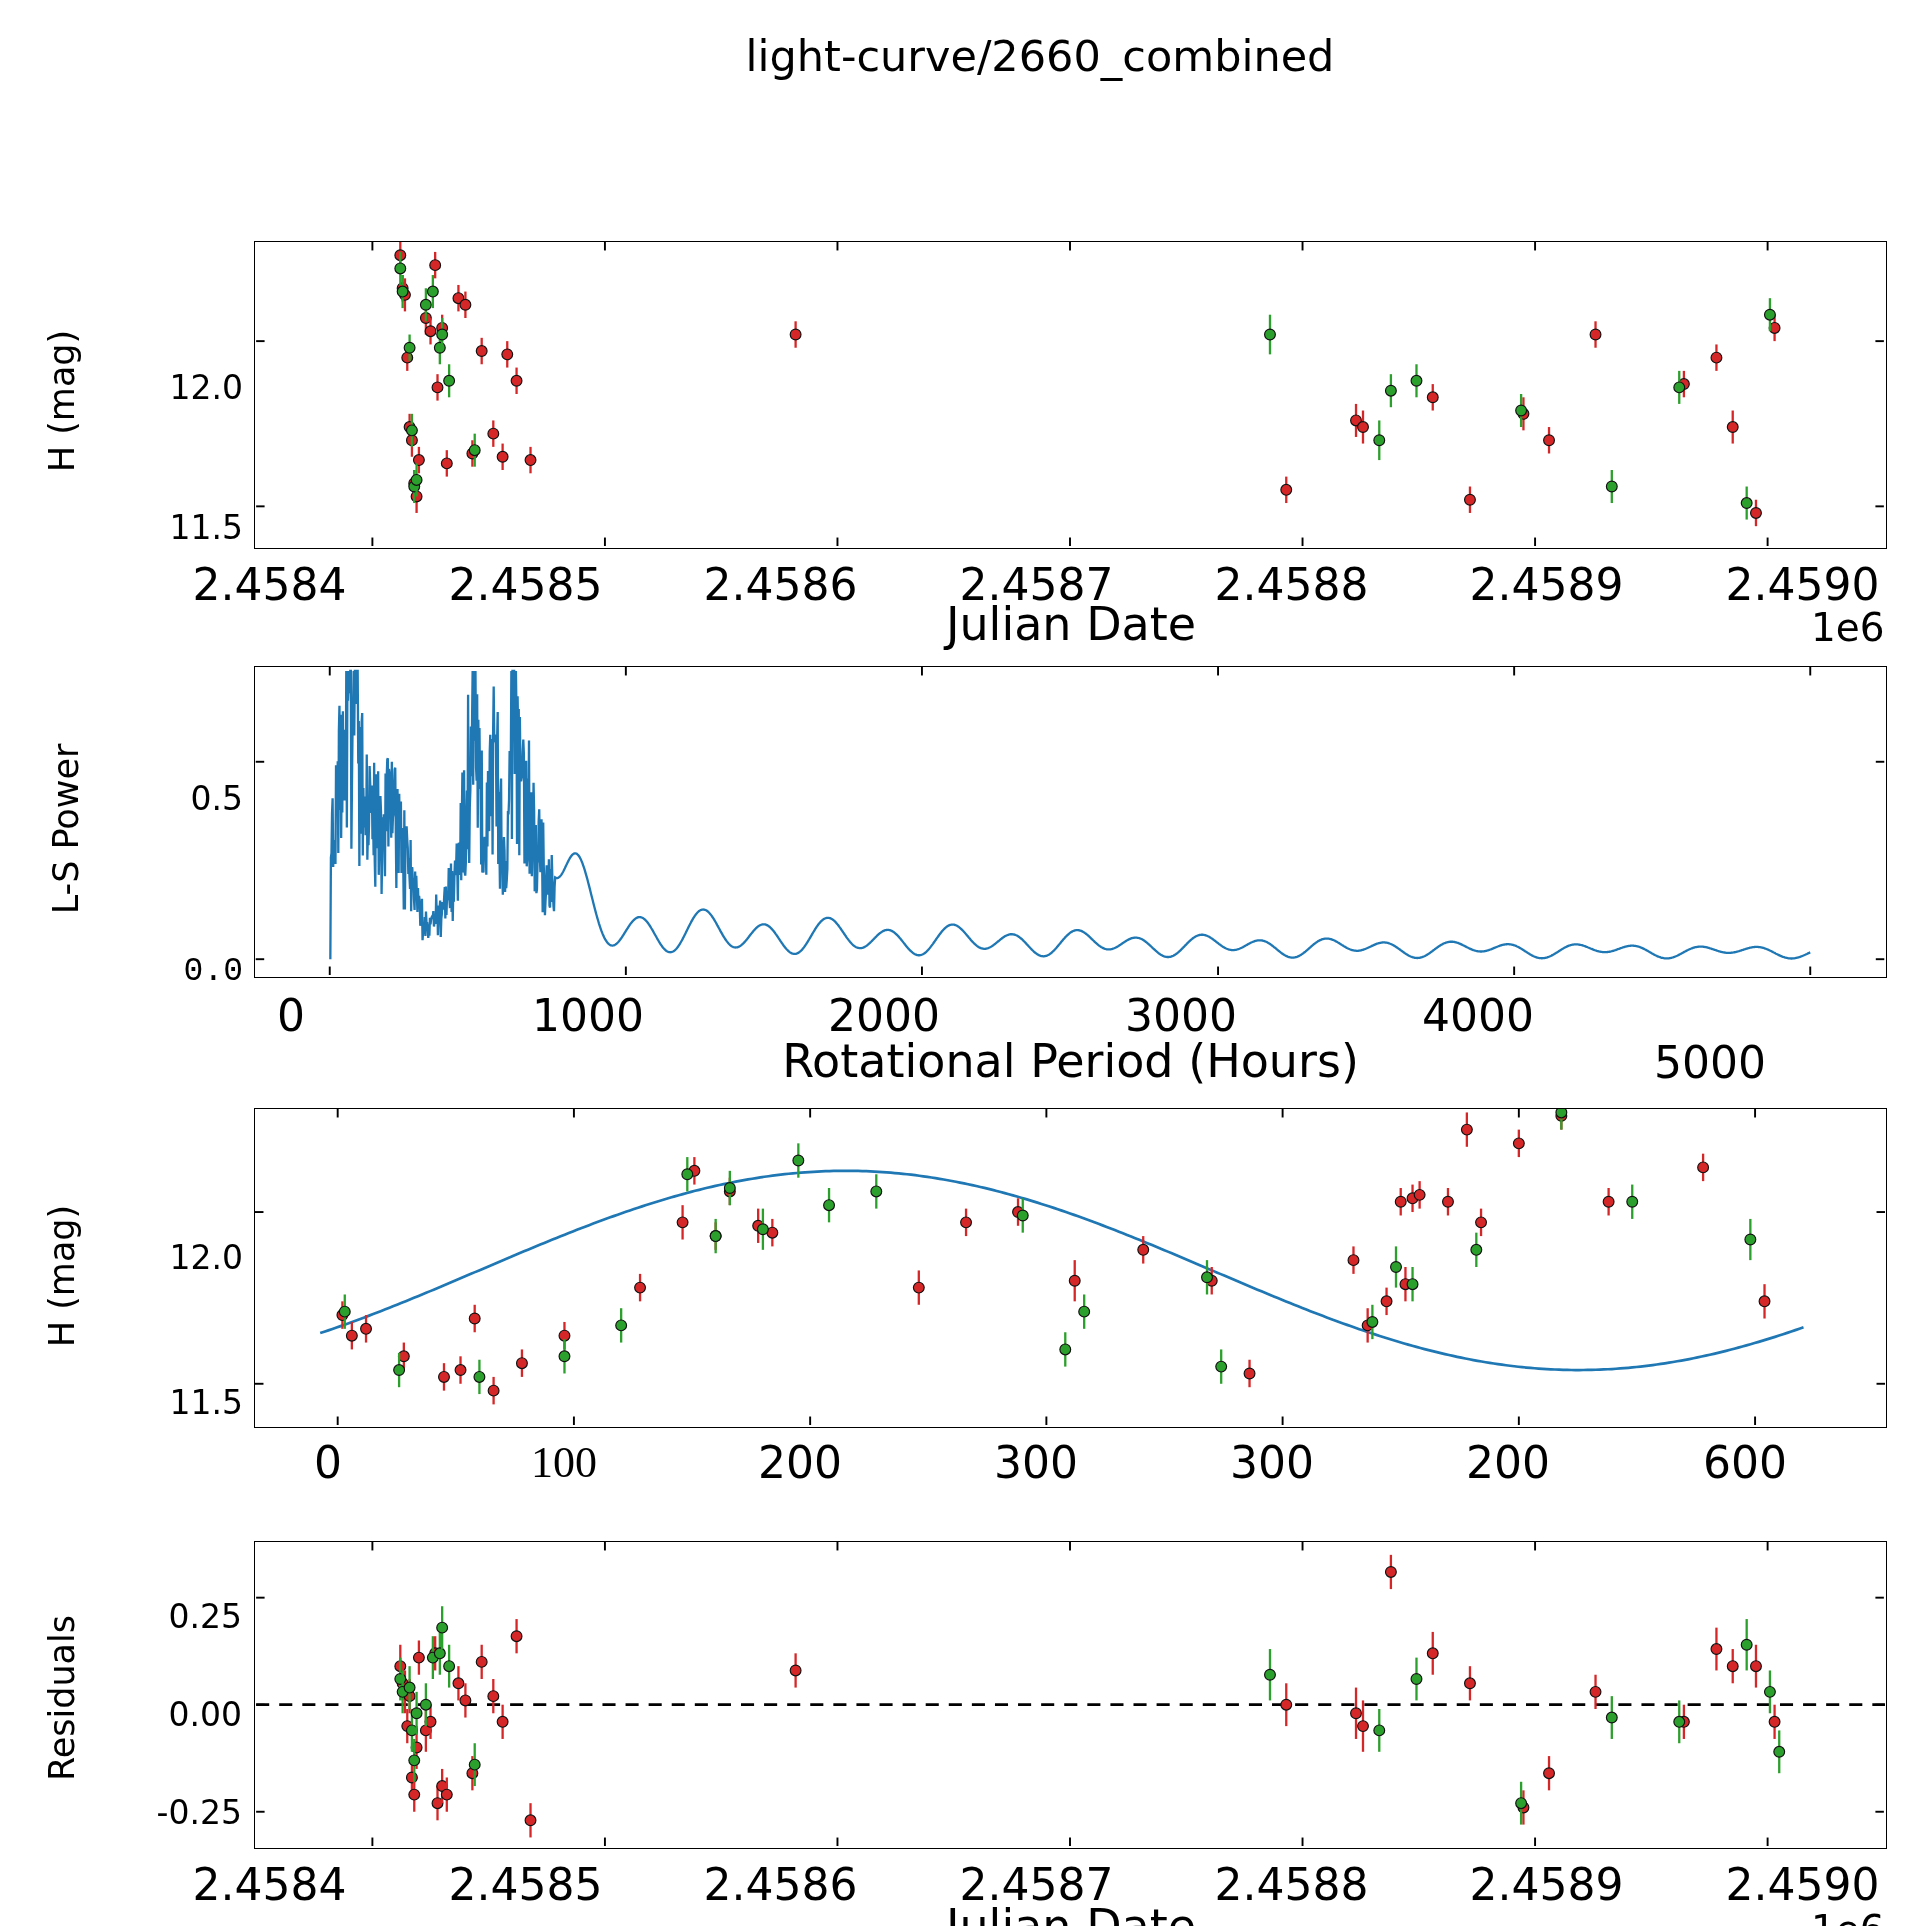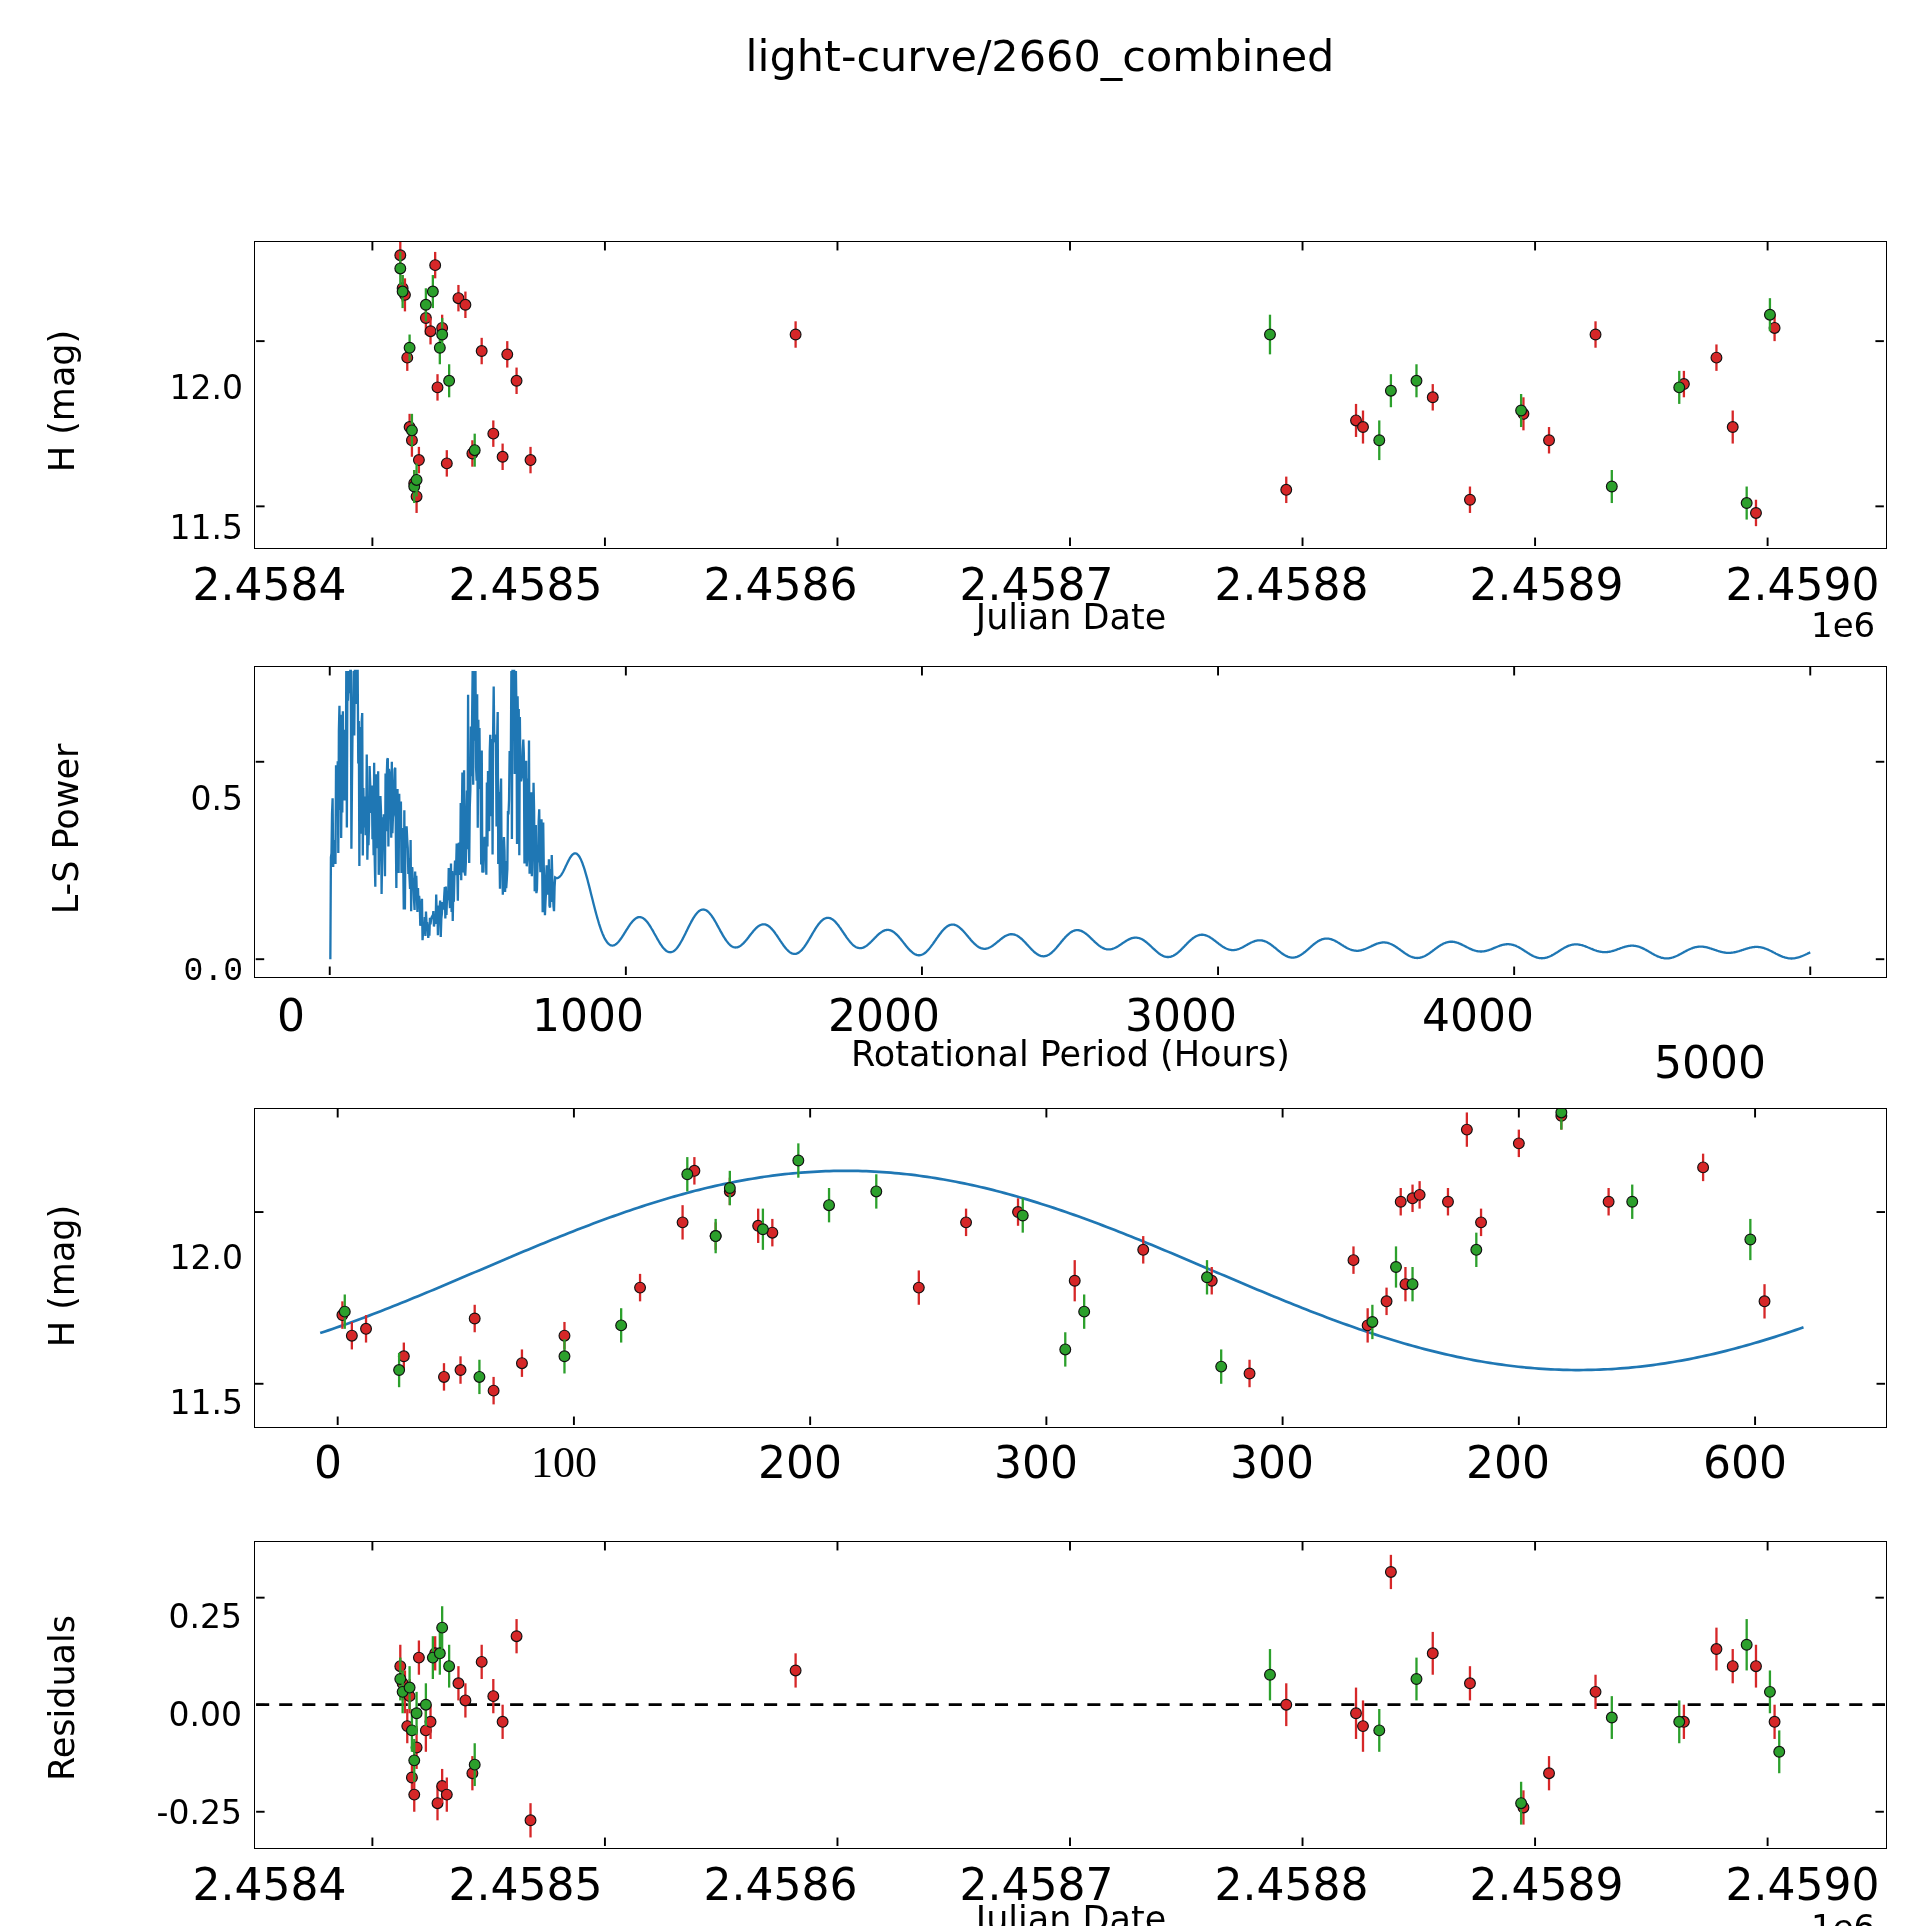--- a/index.html
+++ b/index.html
@@ -2,25 +2,25 @@
 <html style="font-size:6.2px"><head>
 <meta charset="utf-8">
 <style>
   html,body{margin:0;padding:0;background:#ffffff;}
   body{width:2080px;height:2080px;font-family:"DejaVu Sans",sans-serif;color:#000;}
   .page{position:relative;width:2080px;height:2080px;}
   .title{position:absolute;left:0;top:31px;width:2080px;text-align:center;font-size:43px;color:#000;}
   .panel{position:absolute;}
   .frame{position:absolute;border:1.9px solid #000;box-sizing:border-box;background:#fff;}
   svg{display:block;}
-  .axlabel{position:absolute;font-size:35px;text-align:center;}
+  .axlabel{position:absolute;font-size:46px;text-align:center;}
   .ylabel{position:absolute;font-size:35px;transform-origin:center center;white-space:nowrap;}
   .tick{position:absolute;font-size:44px;text-align:center;white-space:nowrap;}
   .ytick{position:absolute;font-size:33px;text-align:right;white-space:nowrap;}
-  .offset{position:absolute;font-size:34px;white-space:nowrap;}
+  .offset{position:absolute;font-size:39px;white-space:nowrap;}
   .annot{position:absolute;font-size:35px;white-space:nowrap;}
 </style>
 </head>
 <body>
 
 <div class="page">
 
   <div class="title">light-curve/2660_combined</div>
 
   <div class="panel" style="left:254px;top:241px;width:1633px;height:308px;">

